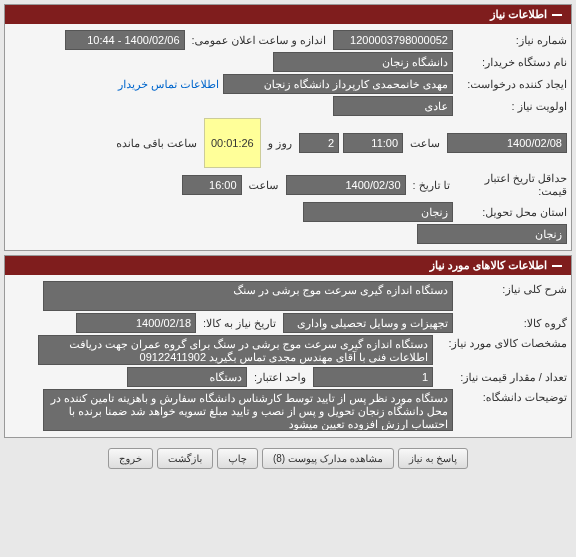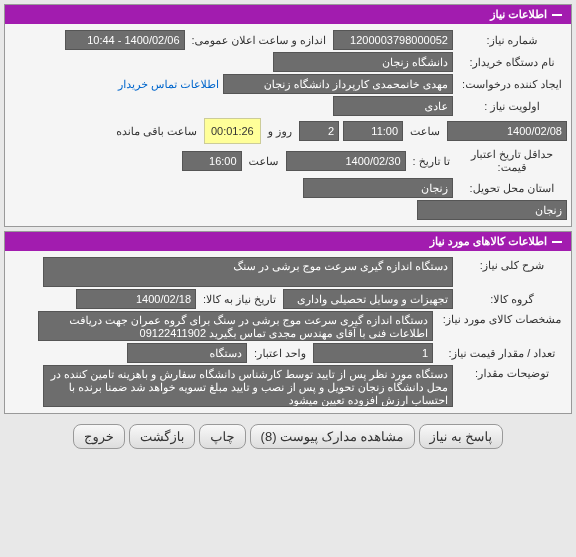--- a/index.html
+++ b/index.html
@@ -11,21 +11,21 @@
     background: #e8e8e8;
     direction: rtl;
     width: 576px;
   }
   .panel {
     border: 1px solid #999;
     margin: 4px;
     background: #f5f5f5;
   }
   .panel-header {
-    background: #a21caf;
+    background: #7f1d1d;
     color: #fff;
     padding: 3px 8px;
     font-weight: bold;
     display: flex;
     align-items: center;
     gap: 4px;
   }
   .panel-header .collapse-icon {
     width: 12px;
     height: 12px;
@@ -38,21 +38,21 @@
   }
   .row {
     display: flex;
     align-items: center;
     margin: 2px 0;
     gap: 4px;
     flex-wrap: wrap;
   }
   .label {
     width: 110px;
-    text-align: center;
+    text-align: right;
     color: #333;
     padding: 2px 0;
   }
   .label-wide {
     width: 140px;
   }
   input[type="text"], .textbox {
     background: #6d6d6d;
     border: 1px solid #555;
     color: #fff;
@@ -75,37 +75,37 @@
     color: #0066cc;
     cursor: pointer;
   }
   .small-label {
     color: #333;
     padding: 0 3px;
   }
   .countdown {
     background: #ffff99;
     border: 1px solid #cc9;
-    padding: 6px 6px;
+    padding: 18px 6px;
     color: #333;
   }
   .button-bar {
     display: flex;
     justify-content: center;
     gap: 4px;
     padding: 6px;
     background: #e8e8e8;
   }
   .btn {
     background: linear-gradient(#f8f8f8, #ddd);
     border: 1px solid #999;
-    border-radius: 8px;
+    border-radius: 3px;
     padding: 4px 10px;
     font-family: inherit;
-    font-size: 13px;
+    font-size: 10px;
     cursor: pointer;
     color: #333;
   }
   .w120 { width: 120px; }
   .w150 { width: 150px; }
   .w180 { width: 180px; }
   .w60  { width: 60px; }
   .w40  { width: 40px; }
   .w410 { width: 410px; }
 </style>
@@ -205,21 +205,21 @@
     </div>
 
     <div class="row">
       <span class="label" style="width:130px">تعداد / مقدار قیمت نیاز:</span>
       <input type="text" class="textbox w120" readonly="" value="1" style="">
       <span class="small-label">واحد اعتبار:</span>
       <input type="text" class="textbox w120" readonly="" value="دستگاه" style="">
     </div>
 
     <div class="row" style="align-items:flex-start">
-      <span class="label">توضیحات مقدار:</span>
+      <span class="label">توضیحات دانشگاه:</span>
       <textarea class="textbox w410" rows="3" readonly="" style="">دستگاه مورد نظر پس از تایید توسط کارشناس دانشگاه سفارش و باهزینه تامین کننده در محل دانشگاه زنجان تحویل و پس از نصب و تایید مبلغ تسویه خواهد شد ضمنا برنده با احتساب ارزش افزوده تعیین میشود</textarea>
     </div>
 
   </div>
 </div>
 
 <div class="button-bar">
   <button class="btn">پاسخ به نیاز</button>
   <button class="btn">مشاهده مدارک پیوست (8)</button>
   <button class="btn">چاپ</button>

